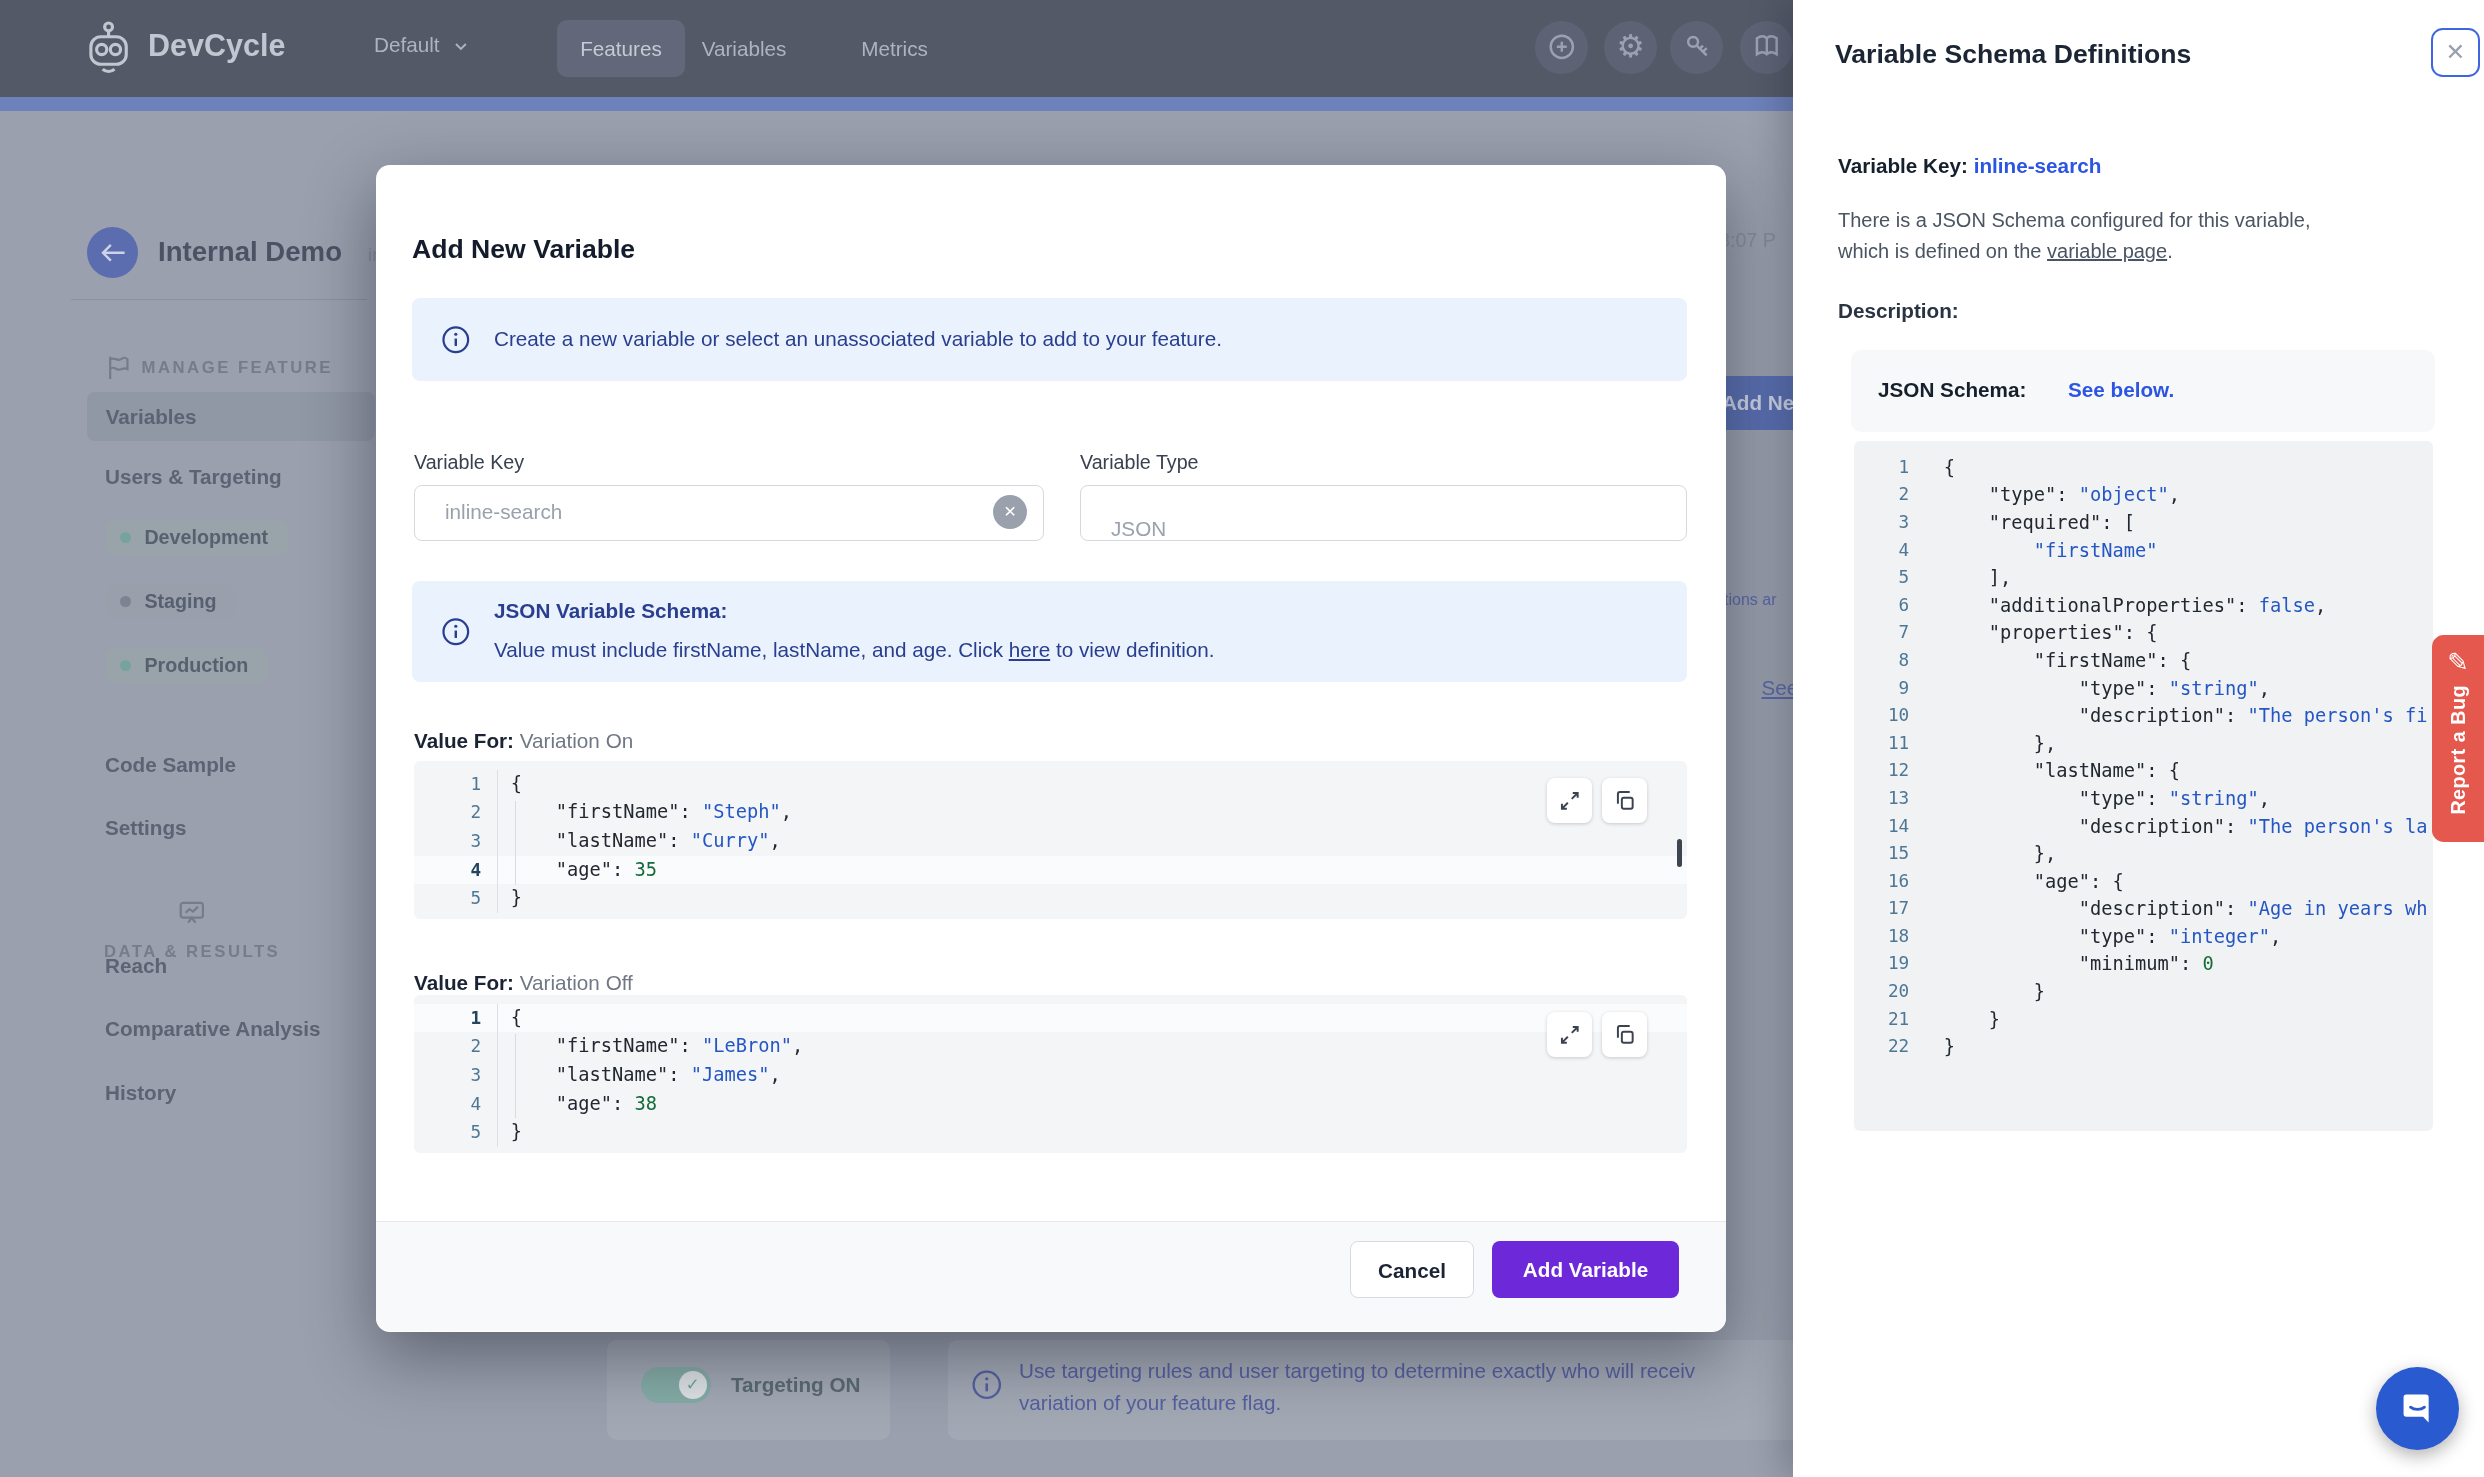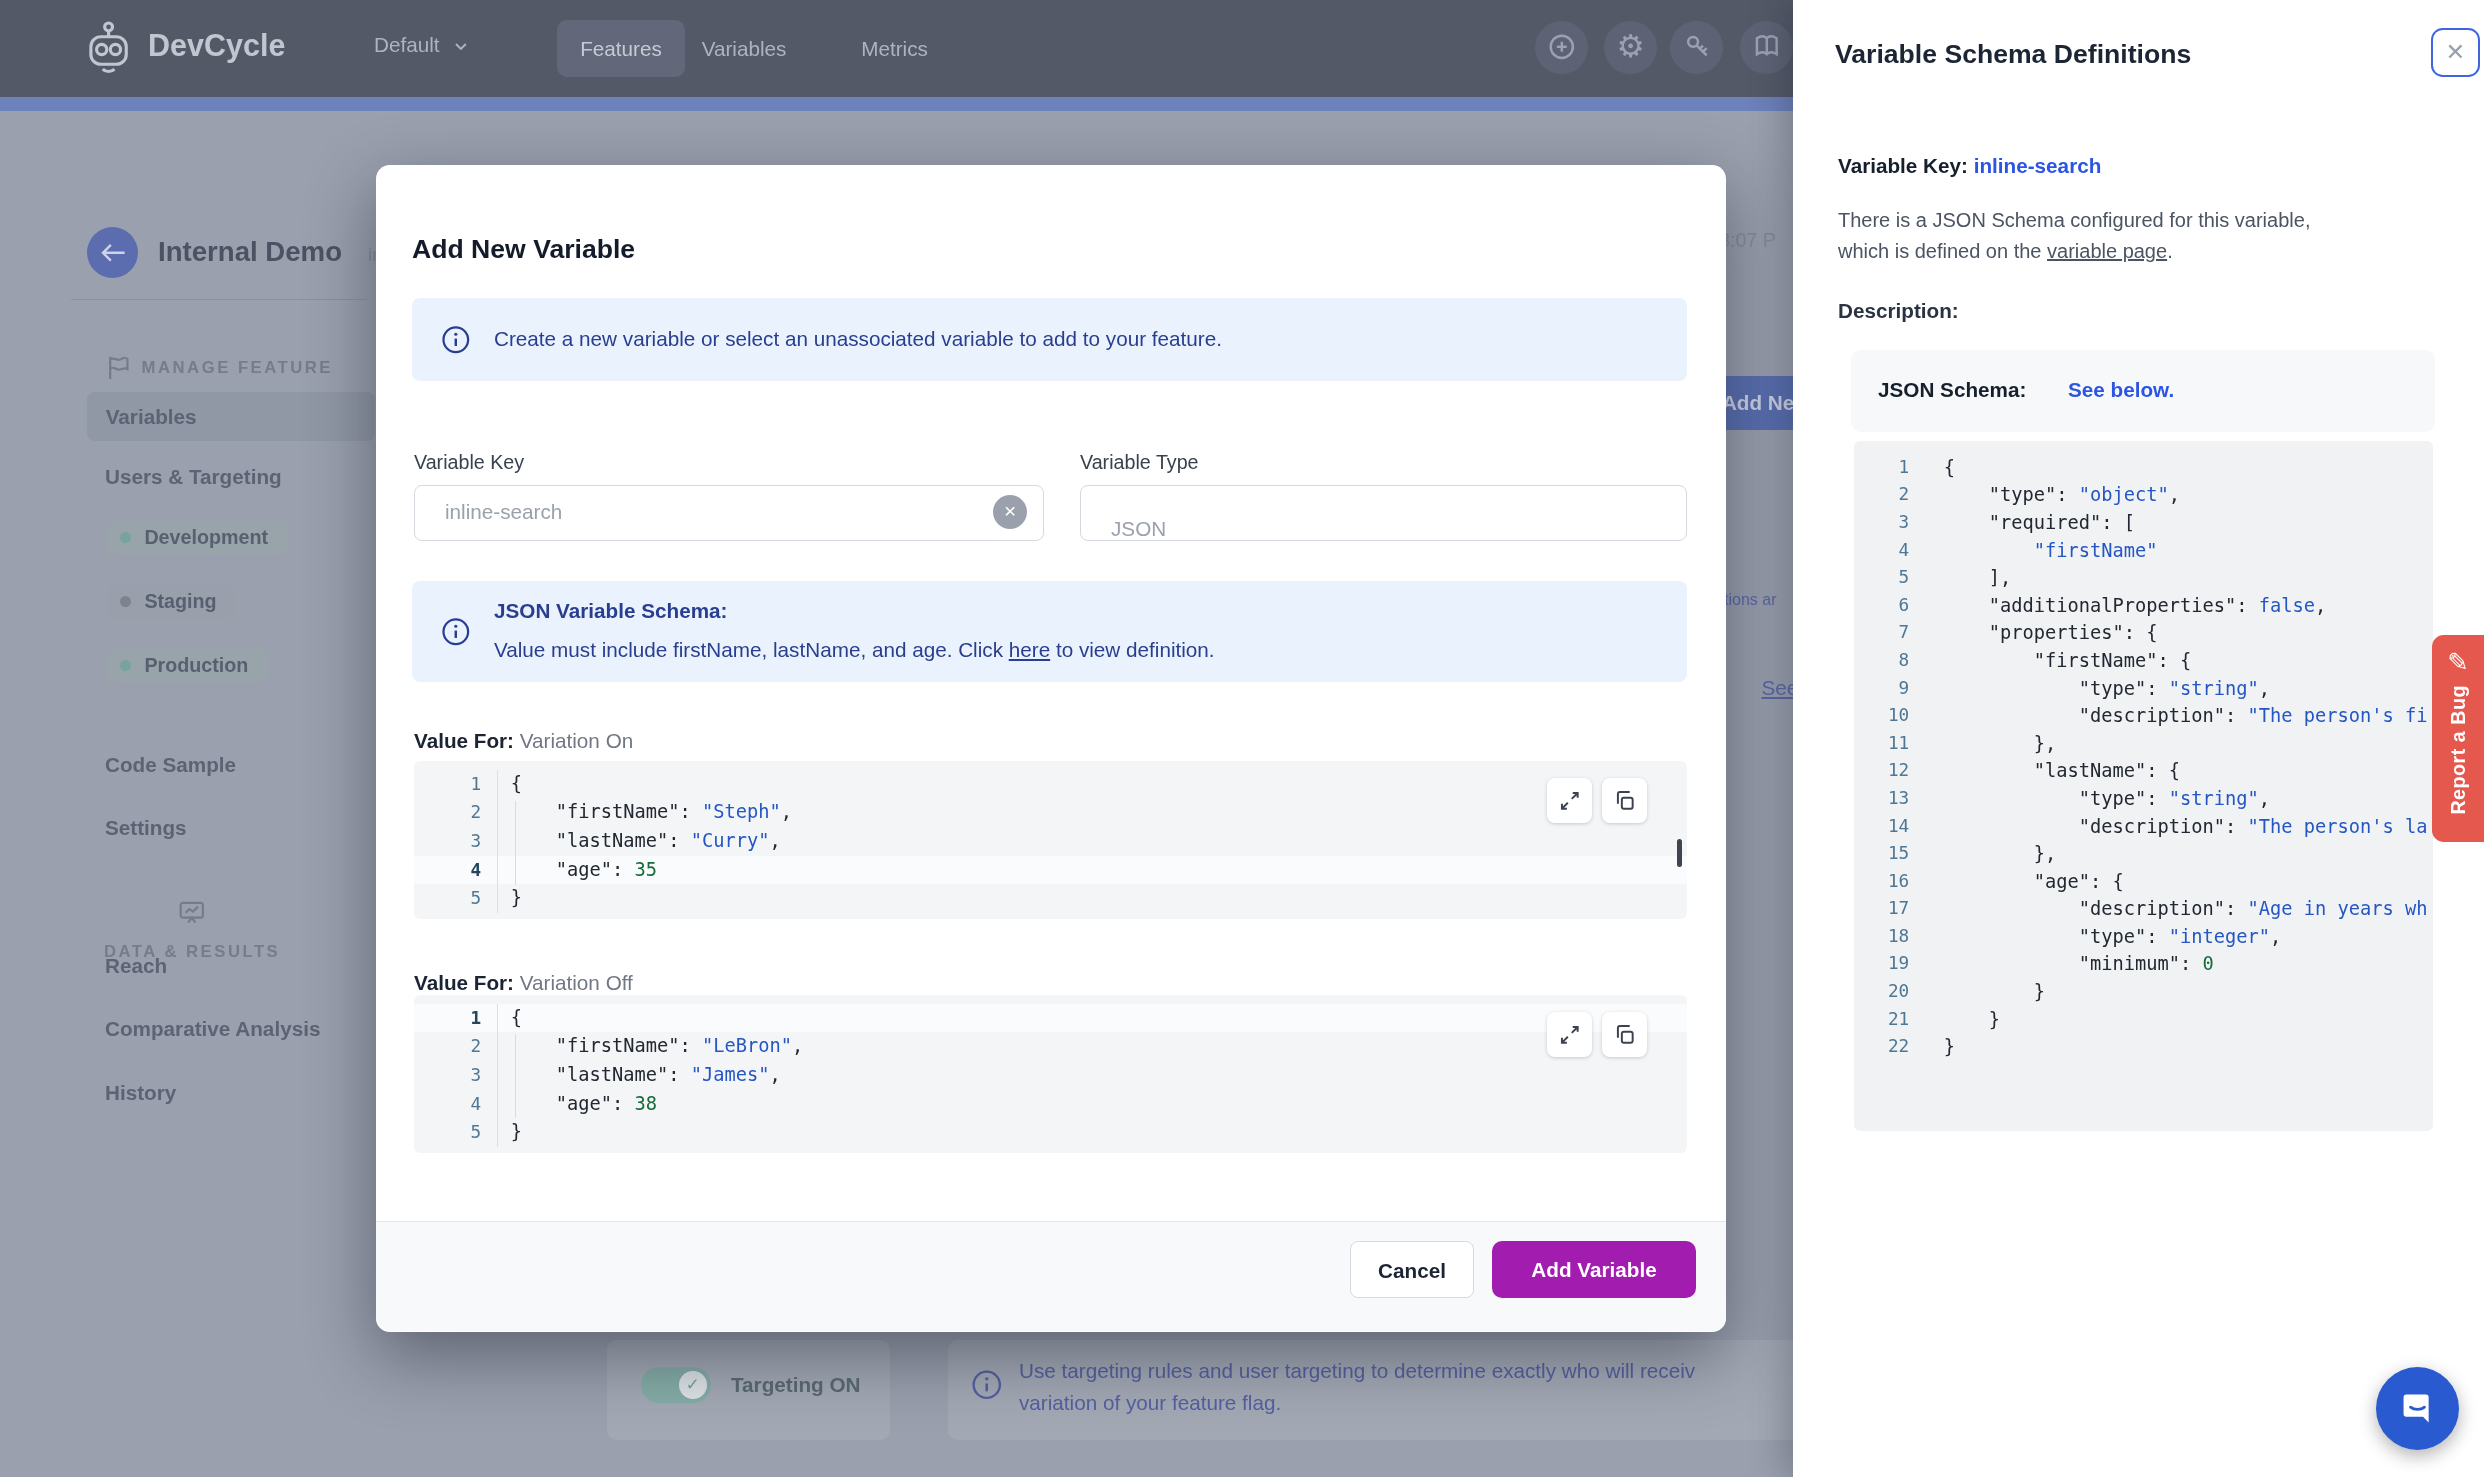--- a/index.html
+++ b/index.html
@@ -87,21 +87,21 @@
               box-shadow:0 1px 3.9px rgba(0,0,0,.18); display:flex; align-items:center; justify-content:center; }
   .mini-btn svg { stroke:#3c4350; fill:none; stroke-width:2; width:23.6px; height:23.6px; }
   .scroll-thumb { width:4.9px; border-radius:3px; background:#3f454f; z-index:7; }
 
   
   .mfooter { left:376px; top:1221px; width:1350px; height:110px; background:#f8f9fb;
              border-top:1px solid #e6e8ec; border-radius:0 0 13.8px 13.8px; z-index:6; }
   .btn { height:57px; border-radius:7.9px; font-size:20.7px; font-weight:bold; text-align:center;
          line-height:57px; z-index:7; }
   .btn-cancel { left:1350px; top:1241px; width:124px; background:#ffffff; border:1.5px solid #d6dae0; color:#1b2434; }
-  .btn-primary { left:1492px; top:1241px; width:204px; background:#a21caf; color:#ffffff;border-radius:10px; }
+  .btn-primary { left:1492px; top:1241px; width:187px; background:#6d28d9; color:#ffffff; }
 
   
   .panel { left:1793px; top:0; width:692px; height:1478px; background:#ffffff; z-index:8;
            box-shadow:-9.9px 0 33px rgba(20,24,40,.25); }
   .panel-title { left:1835px; top:39px; font-size:26.6px; font-weight:bold; color:#1b2534; z-index:9; }
   .close-btn { left:2431px; top:27.6px; width:49px; height:49px; border:2px solid #3f66e0; border-radius:11.8px;
                color:#99a1ad; font-size:23.6px; text-align:center; line-height:45px; background:#fff; z-index:9; }
   .pkey { left:1838px; top:154px; font-size:20.7px; z-index:9; }
   .pkey b { color:#16202c; }
   .pkey a { color:#2b55e2; text-decoration:none; font-weight:bold; }

